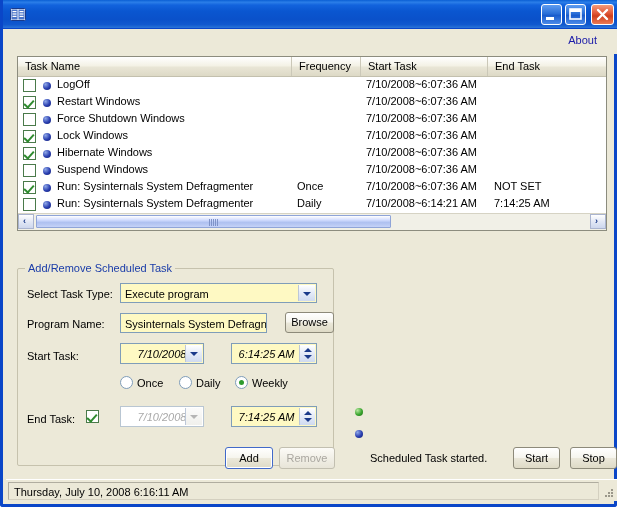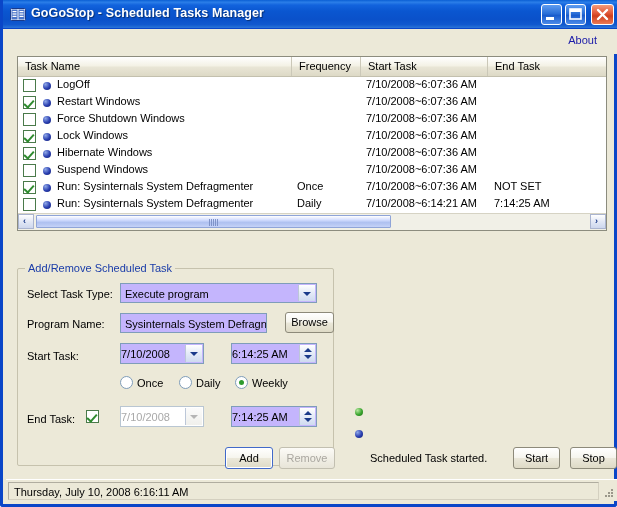--- a/index.html
+++ b/index.html
@@ -192,30 +192,30 @@
   .flabel {
     position: absolute;
     font-size: 11px; color: #000;
     white-space: nowrap;
   }
 
   
   .field {
     position: absolute;
     box-sizing: border-box;
-    background: #c4b5fd;
+    background: #fef9c3;
     border: 1px solid #7f9db9;
     font-size: 11px;
     line-height: 18px;
     overflow: hidden;
     white-space: nowrap;
   }
   .field.disabled { color: #a9a9a9; background: #ffffff; border-color: #b9c6d2; }
   .field .txt { position: absolute; left: 4px; top: 0; }
-  .field .txt.center { left: 0; width: 100%; text-align: left; }
+  .field .txt.center { left: 0; width: 100%; text-align: center; font-style: italic; }
 
   .combo-btn {
     position: absolute; right: 1px; top: 1px;
     width: 16px; bottom: 1px;
     background: linear-gradient(to bottom,#ffffff,#e6ecf8 45%,#cfdaf0);
     border-left: 1px solid #bcc7d8;
     cursor: default;
   }
   .combo-btn.dis { background: linear-gradient(to bottom,#fbfbfb,#f0f0ec); }
   .caret {
@@ -312,21 +312,20 @@
       <rect x="0.5" y="1.5" width="15" height="12" rx="1" fill="#f0f4fb" stroke="#1a3a8a"></rect>
       <rect x="1.5" y="2.5" width="6" height="10" fill="#4a74c8"></rect>
       <rect x="8.5" y="2.5" width="6" height="10" fill="#4a74c8"></rect>
       <rect x="2.5" y="4" width="4" height="1.2" fill="#ffffff"></rect>
       <rect x="2.5" y="6.4" width="4" height="1.2" fill="#ffffff"></rect>
       <rect x="2.5" y="8.8" width="4" height="1.2" fill="#ffffff"></rect>
       <rect x="9.5" y="4" width="4" height="1.2" fill="#ffffff"></rect>
       <rect x="9.5" y="6.4" width="4" height="1.2" fill="#ffffff"></rect>
       <rect x="9.5" y="8.8" width="4" height="1.2" fill="#ffffff"></rect>
     </svg>
-    <div id="title-text">GoGoStop - Scheduled Tasks Manager</div>
 
     <div class="capbtn" id="btn-min">
       <svg class="cap-glyph" width="19" height="19" viewBox="0 0 19 19">
         <rect x="4" y="12" width="8" height="3" fill="#ffffff"></rect>
       </svg>
     </div>
     <div class="capbtn" id="btn-max">
       <svg class="cap-glyph" width="19" height="19" viewBox="0 0 19 19">
         <rect x="4" y="4" width="11" height="10" fill="none" stroke="#ffffff" stroke-width="1.6"></rect>
         <rect x="4" y="4" width="11" height="3" fill="#ffffff"></rect>

